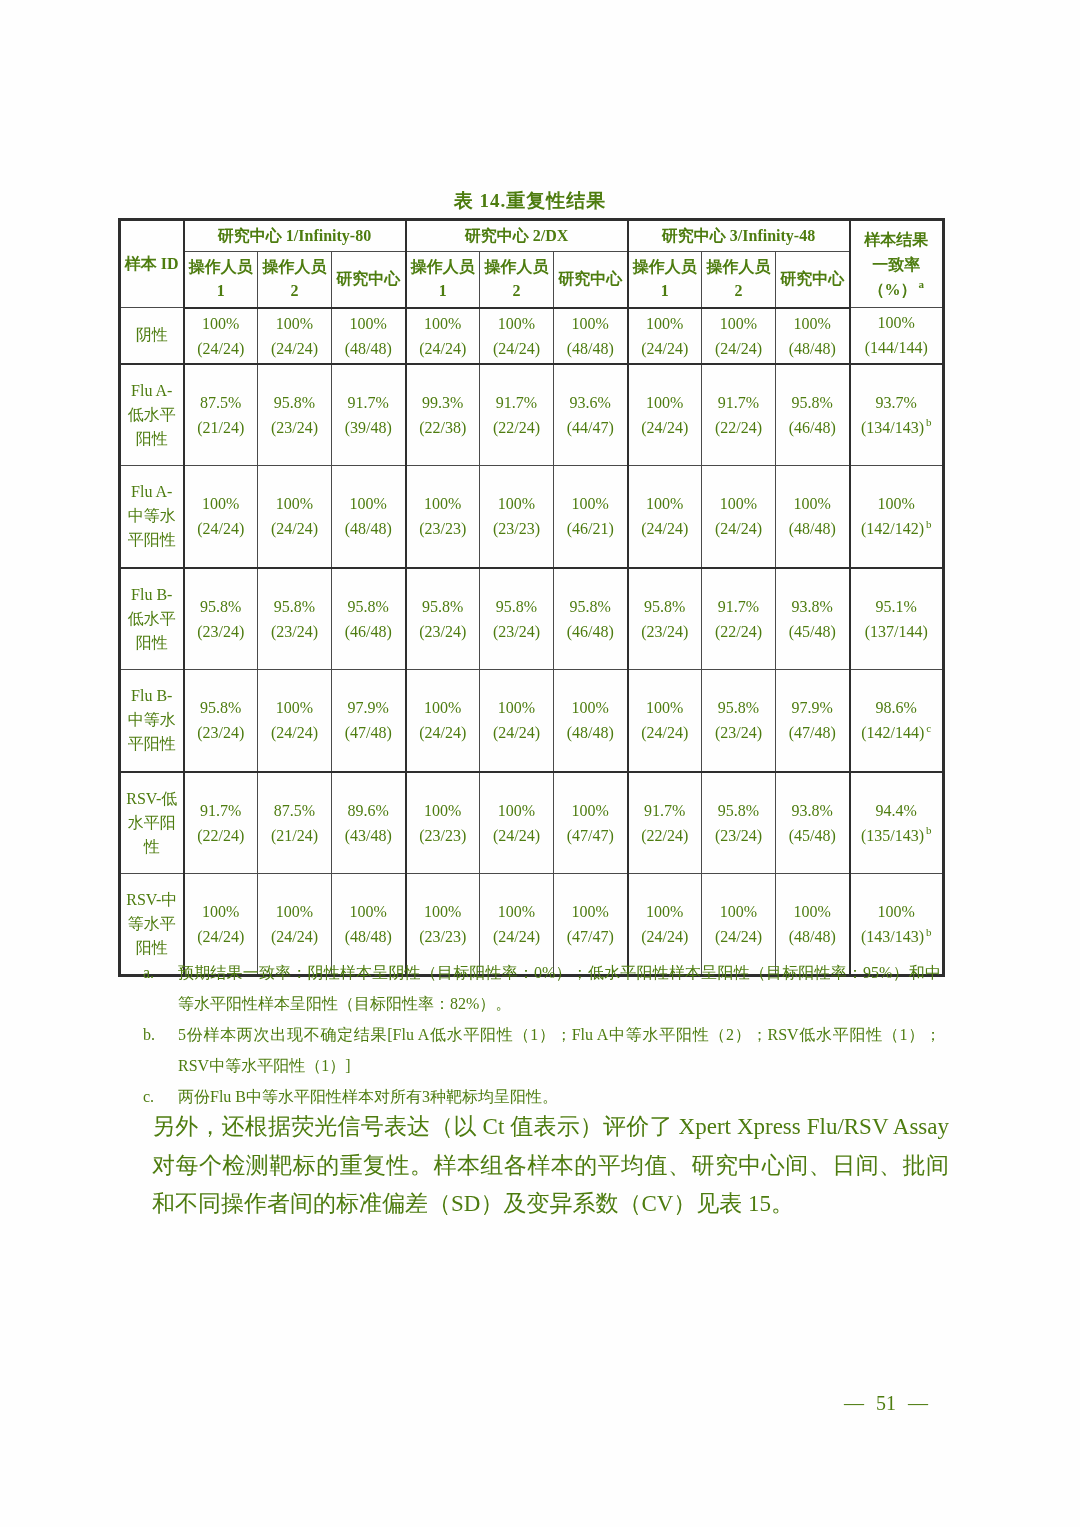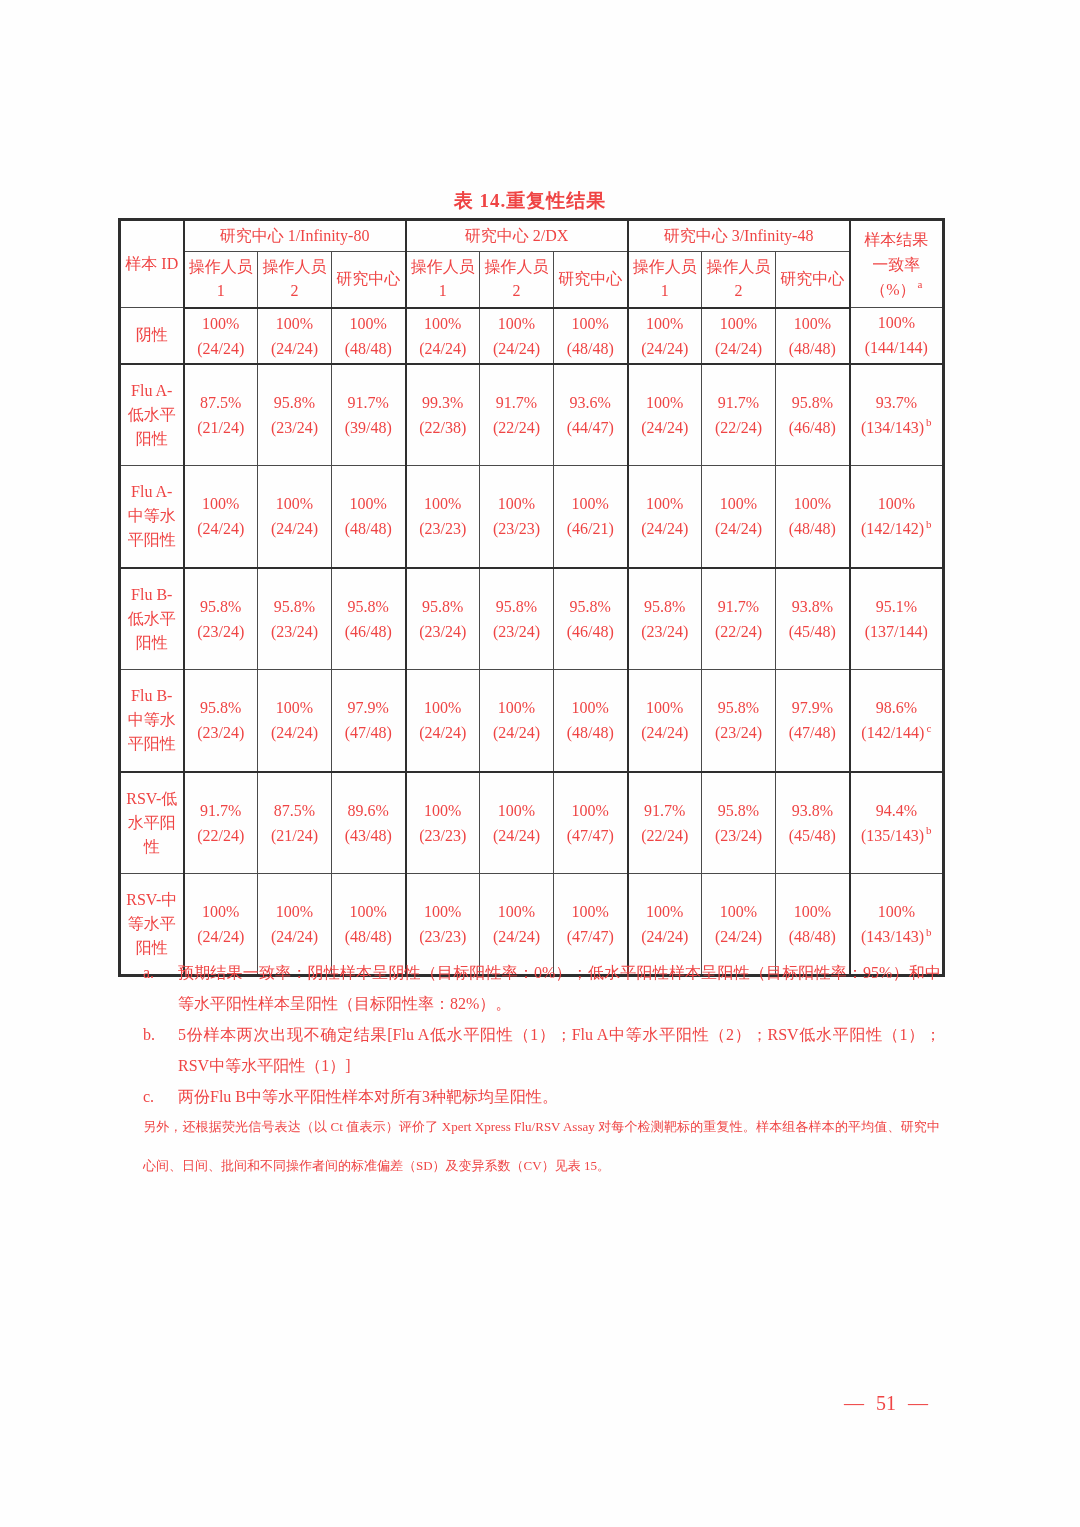--- a/index.html
+++ b/index.html
@@ -2,21 +2,21 @@
 <html><head>
 <meta charset="utf-8">
 <style>
   html, body { margin: 0; padding: 0; background: #ffffff; }
   .page {
     position: relative;
     width: 1080px;
     height: 1527px;
     background: #fefefe;
     font-family: "Liberation Serif", "DejaVu Serif", serif;
-    color: #ef4444;
+    color: #4d7c0f;
     overflow: hidden;
   }
   .table-title {
     position: absolute;
     top: 188px;
     left: 118px;
     width: 824px;
     text-align: center;
     font-size: 19px;
     font-weight: bold;
@@ -33,21 +33,21 @@
     font-size: 16px;
   }
   table.results th, table.results td {
     border: 1px solid #4a4a4a;
     padding: 2px 3px;
     vertical-align: middle;
     font-weight: normal;
     overflow: hidden;
   }
   table.results { border: 3px solid #2e2e2e; }
-  table.results thead th { font-weight: normal; }
+  table.results thead th { font-weight: bold; }
   thead tr.group-row { height: 32px; }
   thead tr.sub-row { height: 56px; }
   thead tr.sub-row th { line-height: 24px; }
   thead tr.sub-row th { border-bottom: 2px solid #2e2e2e; }
   th.row-label {
     font-weight: bold;
     border-right: 2px solid #2e2e2e !important;
     line-height: 24px;
     padding: 2px 6px;
   }
@@ -70,23 +70,23 @@
     width: 798px;
     font-size: 16px;
     line-height: 31px;
   }
   .footnote { display: flex; }
   .fn-marker { width: 35px; flex: none; }
   .fn-text { flex: 1; text-align: justify; }
   .body-paragraph {
     position: absolute;
     top: 1108px;
-    left: 143px;
+    left: 152px;
     width: 797px;
-    font-size: 13px;
+    font-size: 23px;
     line-height: 38.5px;
     text-align: justify;
   }
   .page-number {
     position: absolute;
     top: 1392px;
     left: 826px;
     width: 120px;
     font-size: 20px;
     text-align: center;

